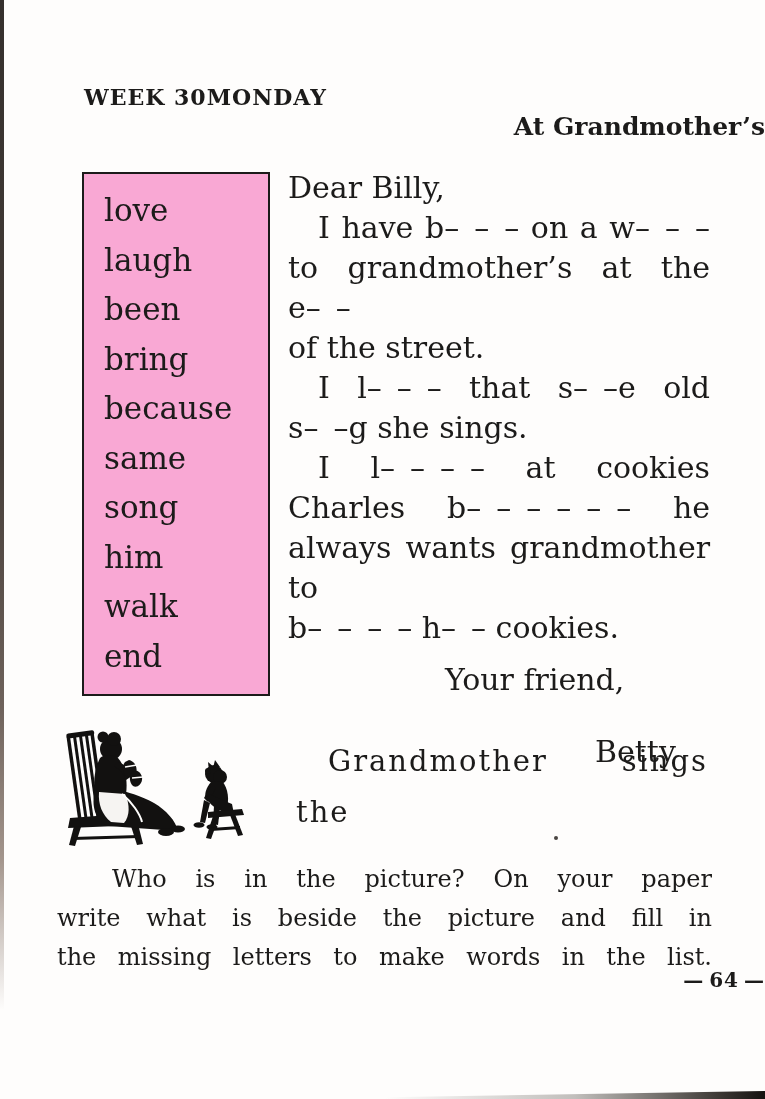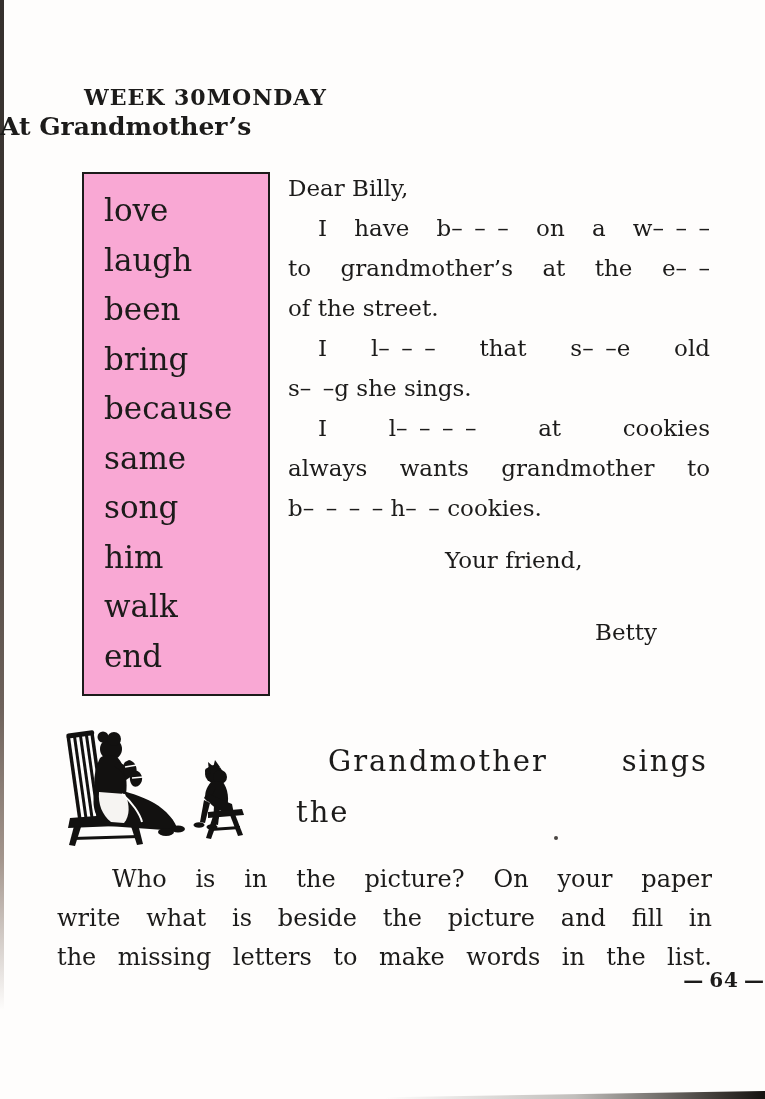--- a/index.html
+++ b/index.html
@@ -11,33 +11,33 @@
     font-family: "DejaVu Serif", "Liberation Serif", serif;
     overflow: hidden;
   }
   .header-row {
     position: absolute; top: 84px; left: 84px; right: 60px;
     display: flex; justify-content: flex-start;
     font-weight: bold; font-size: 22px; letter-spacing: 1px;
   }
   .page-title {
     position: absolute; top: 112px; left: 0; width: 100%;
-    text-align: left; font-weight: bold; font-size: 25px;
+    text-align: right; font-weight: bold; font-size: 25px;
   }
   .word-box {
     position: absolute; left: 82px; top: 172px;
     width: 188px; height: 524px;
     border: 2px solid #1c1b1a;
     padding: 12px 16px 0 20px;
     background: #f9a8d4;
   }
   .word { font-size: 31px; line-height: 49.5px; white-space: nowrap; }
   .letter-col {
     position: absolute; left: 288px; top: 168px; width: 422px;
-    font-size: 23px; line-height: 40px;
+    font-size: 30px; line-height: 40px;
   }
   .jline { text-align: justify; text-align-last: justify; }
   .indent { text-indent: 30px; }
   .para { margin-top: 0; }
   .closing-line { margin-top: 12px; padding-left: 157px; white-space: nowrap; }
   .signature-line { padding-left: 307px; white-space: nowrap; margin-top: 32px; }
   .illustration {
     position: absolute; left: 62px; top: 722px; width: 205px; height: 128px;
   }
   .caption {
@@ -102,20 +102,21 @@
     <div class="jline indent">I have b– – – on a w– – –</div>
     <div class="jline">to grandmother’s at the e– –</div>
     <div>of the street.</div>
   </div>
   <div class="para">
     <div class="jline indent">I l– – – that s– –e old</div>
     <div>s– –g she sings.</div>
   </div>
   <div class="para">
     <div class="jline indent">I l– – – – at cookies</div>
+    <div class="jline">Charles b– – – – – – he</div>
     <div class="jline">always wants grandmother to</div>
     <div>b– – – – h– – cookies.</div>
   </div>
   <div class="closing-line">Your friend,</div>
   <div class="signature-line">Betty</div>
 </div>
 
 <svg class="illustration" viewBox="0 0 205 128" aria-hidden="true">
   <g>
     <g class="chair" transform="rotate(-8 28 60)">

